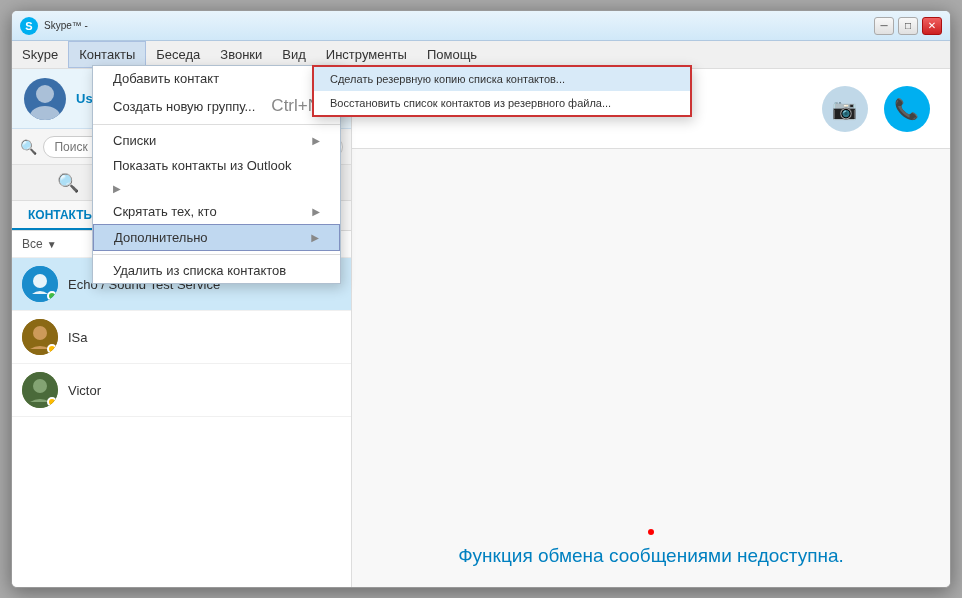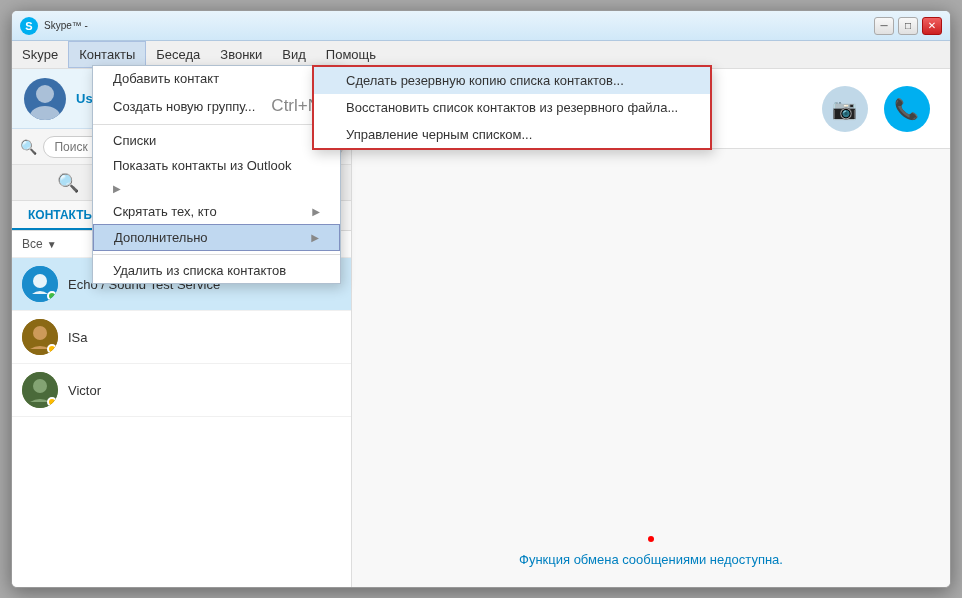--- a/index.html
+++ b/index.html
@@ -328,21 +328,21 @@
 
     .chat-area {
       flex: 1;
       padding: 20px;
       display: flex;
       align-items: flex-end;
       justify-content: center;
     }
     .chat-info {
       color: #0080c0;
-      font-size: 13px;
+      font-size: 19px;
       text-align: right;
     }
 
     .dropdown-menu {
       position: absolute;
       background: white;
       border: 1px solid #b0c0d0;
       box-shadow: 2px 4px 12px rgba(0,0,0,0.2);
       min-width: 220px;
       z-index: 200;
@@ -381,23 +381,23 @@
     .submenu {
       position: absolute;
       background: white;
       border: 1px solid #b0c0d0;
       box-shadow: 2px 4px 12px rgba(0,0,0,0.2);
       min-width: 380px;
       z-index: 300;
       pointer-events: auto;
     }
     .submenu-item {
-      padding: 6px 32px;
-      cursor: pointer;
-      font-size: 13px;
+      padding: 6px 16px;
+      cursor: pointer;
+      font-size: 11px;
       color: #333;
       white-space: nowrap;
     }
     .submenu-item.highlighted {
       background: #d8eaf8;
     }
 
     
     .red-dot {
       width: 6px;
@@ -441,20 +441,21 @@
       <div class="title-btn close">✕</div>
     </div>
   </div>
 
   <div class="menu-bar">
     <div class="menu-item">Skype</div>
     <div class="menu-item active">Контакты</div>
     <div class="menu-item">Беседа</div>
     <div class="menu-item">Звонки</div>
     <div class="menu-item">Вид</div>
+    <div class="menu-item">Инструменты</div>
     <div class="menu-item">Помощь</div>
 
     <div class="dropdown-menu" style="top: 24px; left: 80px; text-align: right;">
       <div class="dropdown-item">
         <span>Добавить контакт</span>
         <span class="dropdown-arrow">▶</span>
       </div>
       <div class="dropdown-item">
         <span>Создать новую группу...</span>
         <span class="dropdown-shortcut">Ctrl+N</span>
@@ -480,21 +481,20 @@
       </div>
       <div class="dropdown-divider"></div>
       <div class="dropdown-item">
         <span>Удалить из списка контактов</span>
       </div>
     </div>
 
     <div class="submenu" style="top: 24px; left: 300px; border: 2px solid #cc3333;">
       <div class="submenu-item highlighted">Сделать резервную копию списка контактов...</div>
       <div class="submenu-item">Восстановить список контактов из резервного файла...</div>
-      <div class="submenu-item">Управление черным списком...</div>
     </div>
   </div>
 
   <div class="main-body">
 
     <div class="sidebar">
 
       <div class="profile-area">
         <div class="avatar-large" style="background:#3a6ea8;">
           <svg width="42" height="42" viewBox="0 0 42 42">

